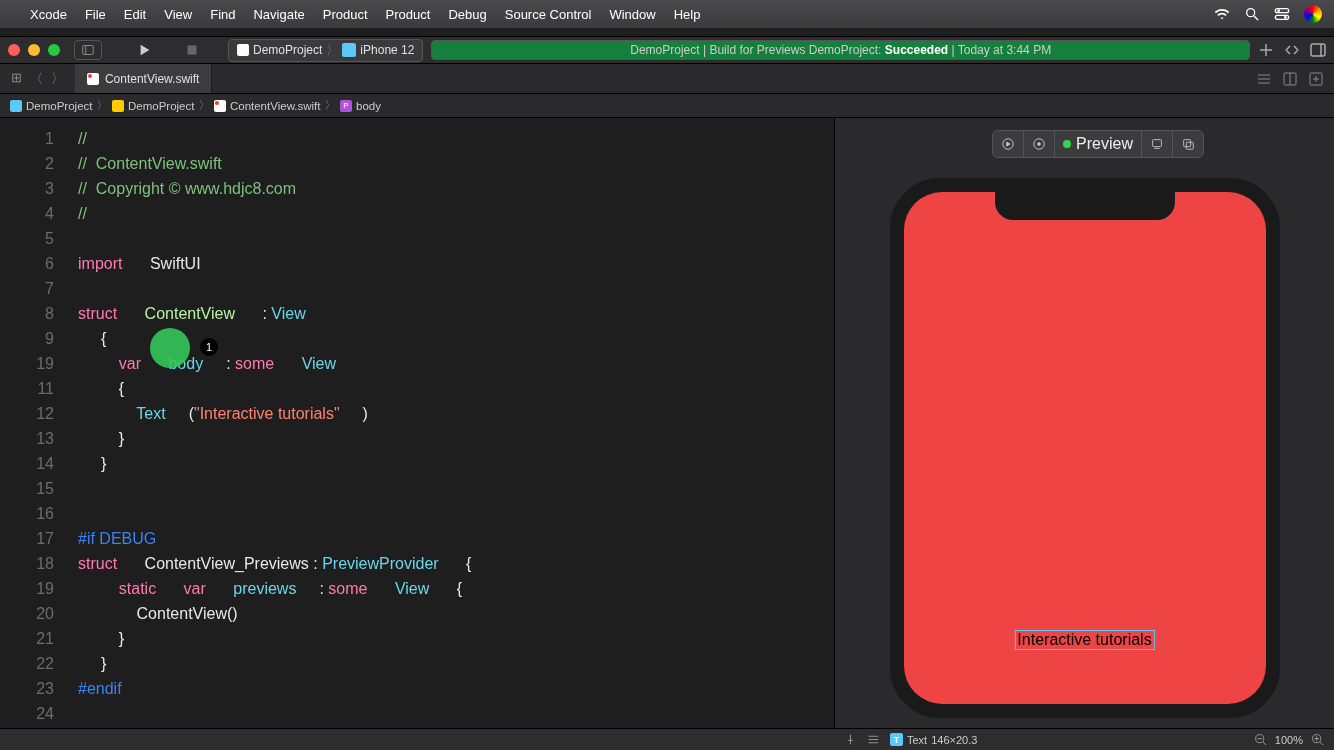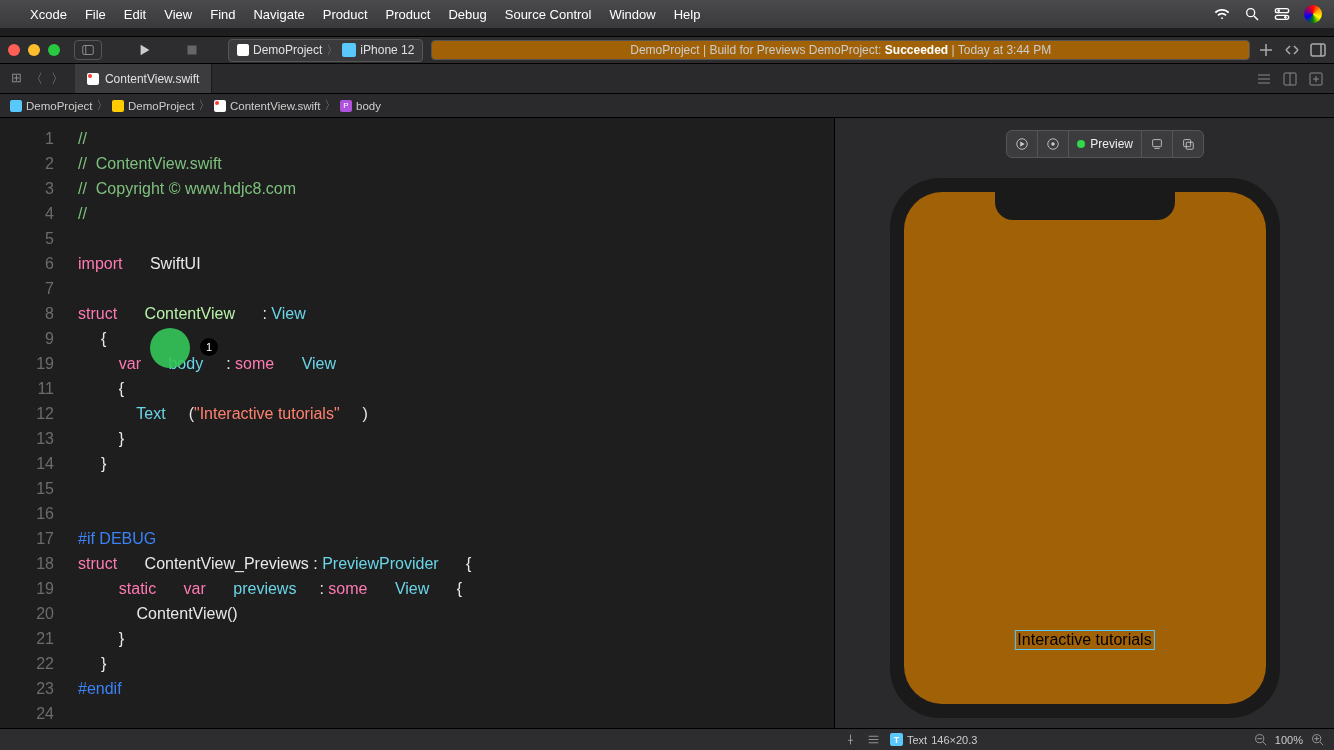--- a/index.html
+++ b/index.html
@@ -19,21 +19,21 @@
 
 .toolbar { height: 28px; background: #2d2d30; display: flex; align-items: center; padding: 0 8px; gap: 8px; border-top:1px solid #000; border-bottom:1px solid #000;}
 .traffic { display: flex; gap: 8px; margin-right: 6px; }
 .traffic span { width: 12px; height: 12px; border-radius: 50%; }
 .tl-close { background:#ff5f56;} .tl-min{background:#ffbd2e;} .tl-max{background:#27c93f;}
 .toolbar .square-btn { width: 28px; height: 20px; border:1px solid #555; border-radius:4px; display:flex; align-items:center; justify-content:center; }
 .toolbar .square-btn svg { width:12px; height:12px; fill:#aaa; stroke:#aaa;}
 .scheme { display:flex; align-items:center; gap:4px; background:#3a3a3c; border-radius:4px; padding:2px 8px; font-size:12px; border:1px solid #555;}
 .scheme .proj-icon { width:12px; height:12px; background:#fff; border-radius:2px; display:inline-block;}
 .scheme .dev-icon { width:14px; height:14px; background:#5ac8fa; border-radius:2px; display:inline-block;}
-.status { flex:1; text-align:center; font-size:12px; color:#ccc; background:#a16207; border-radius:4px; padding:2px 10px; border:1px solid #555;}
+.status { flex:1; text-align:center; font-size:12px; color:#ccc; background:#15803d; border-radius:4px; padding:2px 10px; border:1px solid #555;}
 .status .succ { color:#fff; font-weight:600;}
 .toolbar-right { display:flex; gap:10px; }
 .toolbar-right svg { width:16px; height:16px; stroke:#aaa; fill:none; stroke-width:1.5;}
 
 
 .tabbar { height: 30px; background: #2a2a2c; display:flex; align-items:center; border-bottom:1px solid #000;}
 .tabbar .nav-btns { display:flex; gap:2px; padding:0 8px;}
 .tabbar .nav-btns span { color:#888; font-size:13px; padding:0 3px;}
 .tab { background:#3c3c3e; height:100%; display:flex; align-items:center; padding:0 12px; gap:6px; font-size:12px; border-right:1px solid #1a1a1a;}
 .tab .file-icon { width:12px; height:12px; background:#fff; border-radius:2px; position:relative;}
@@ -58,24 +58,24 @@
 .cursor-dot { position:absolute; width:40px; height:40px; border-radius:50%; background:#34c759; opacity:0.9;}
 .cursor-badge { position:absolute; width:18px; height:18px; border-radius:50%; background:#000; color:#fff; font-size:11px; display:flex; align-items:center; justify-content:center;}
 
 
 .preview { width:500px; background:#2a2a2c; border-left:1px solid #000; position:relative; display:flex; flex-direction:column; align-items:center; padding-top:20px;}
 .preview-toolbar { position:absolute; top:12px; right:130px; display:flex; align-items:center; background:#3c3c3e; border:1px solid #555; border-radius:6px; overflow:hidden; height:28px;}
 .preview-toolbar .seg { padding:0 8px; height:100%; display:flex; align-items:center; gap:5px; border-right:1px solid #555;}
 .preview-toolbar .seg:last-child{border-right:none;}
 .preview-toolbar svg { width:14px; height:14px; fill:#ccc;}
 .preview-toolbar .live-dot{width:8px;height:8px;border-radius:50%;background:#32d74b;}
-.preview-toolbar .live-text{font-size:12px;color:#eee;}
+.preview-toolbar .live-text{font-size:16px;color:#eee;}
 
 .phone { margin-top:40px; width:390px; height:540px; background:#1a1a1a; border-radius:50px; padding:14px; position:relative;}
-.phone-screen { width:100%; height:100%; background:#a16207; border-radius:38px; position:relative; overflow:hidden;text-align:right;}
+.phone-screen { width:100%; height:100%; background:#ef4444; border-radius:38px; position:relative; overflow:hidden;text-align:right;}
 .notch { position:absolute; top:0; left:50%; transform:translateX(-50%); width:180px; height:28px; background:#1a1a1a; border-radius:0 0 18px 18px;}
 .phone-text { position:absolute; left:50%; transform:translateX(-50%); color:#000; font-size:16px; border:1px solid #5ac8fa; padding:0 2px;}
 
 
 .bottombar { position:absolute; bottom:0; left:0; right:0; height:22px; background:#2d2d30; border-top:1px solid #000; display:flex; align-items:center; padding:0 10px; font-size:11px; color:#ccc;}
 .bottombar .left-icons{display:flex; gap:10px;}
 .bottombar .left-icons svg{width:13px;height:13px;stroke:#aaa;fill:none;}
 .bottombar .text-info { margin-left:10px; display:flex; align-items:center; gap:4px;}
 .bottombar .t-icon{width:13px;height:13px;background:#5ac8fa;border-radius:2px;color:#fff;font-size:9px;display:flex;align-items:center;justify-content:center;font-weight:bold;}
 .bottombar .zoom { margin-left:auto; display:flex; align-items:center; gap:8px;}

